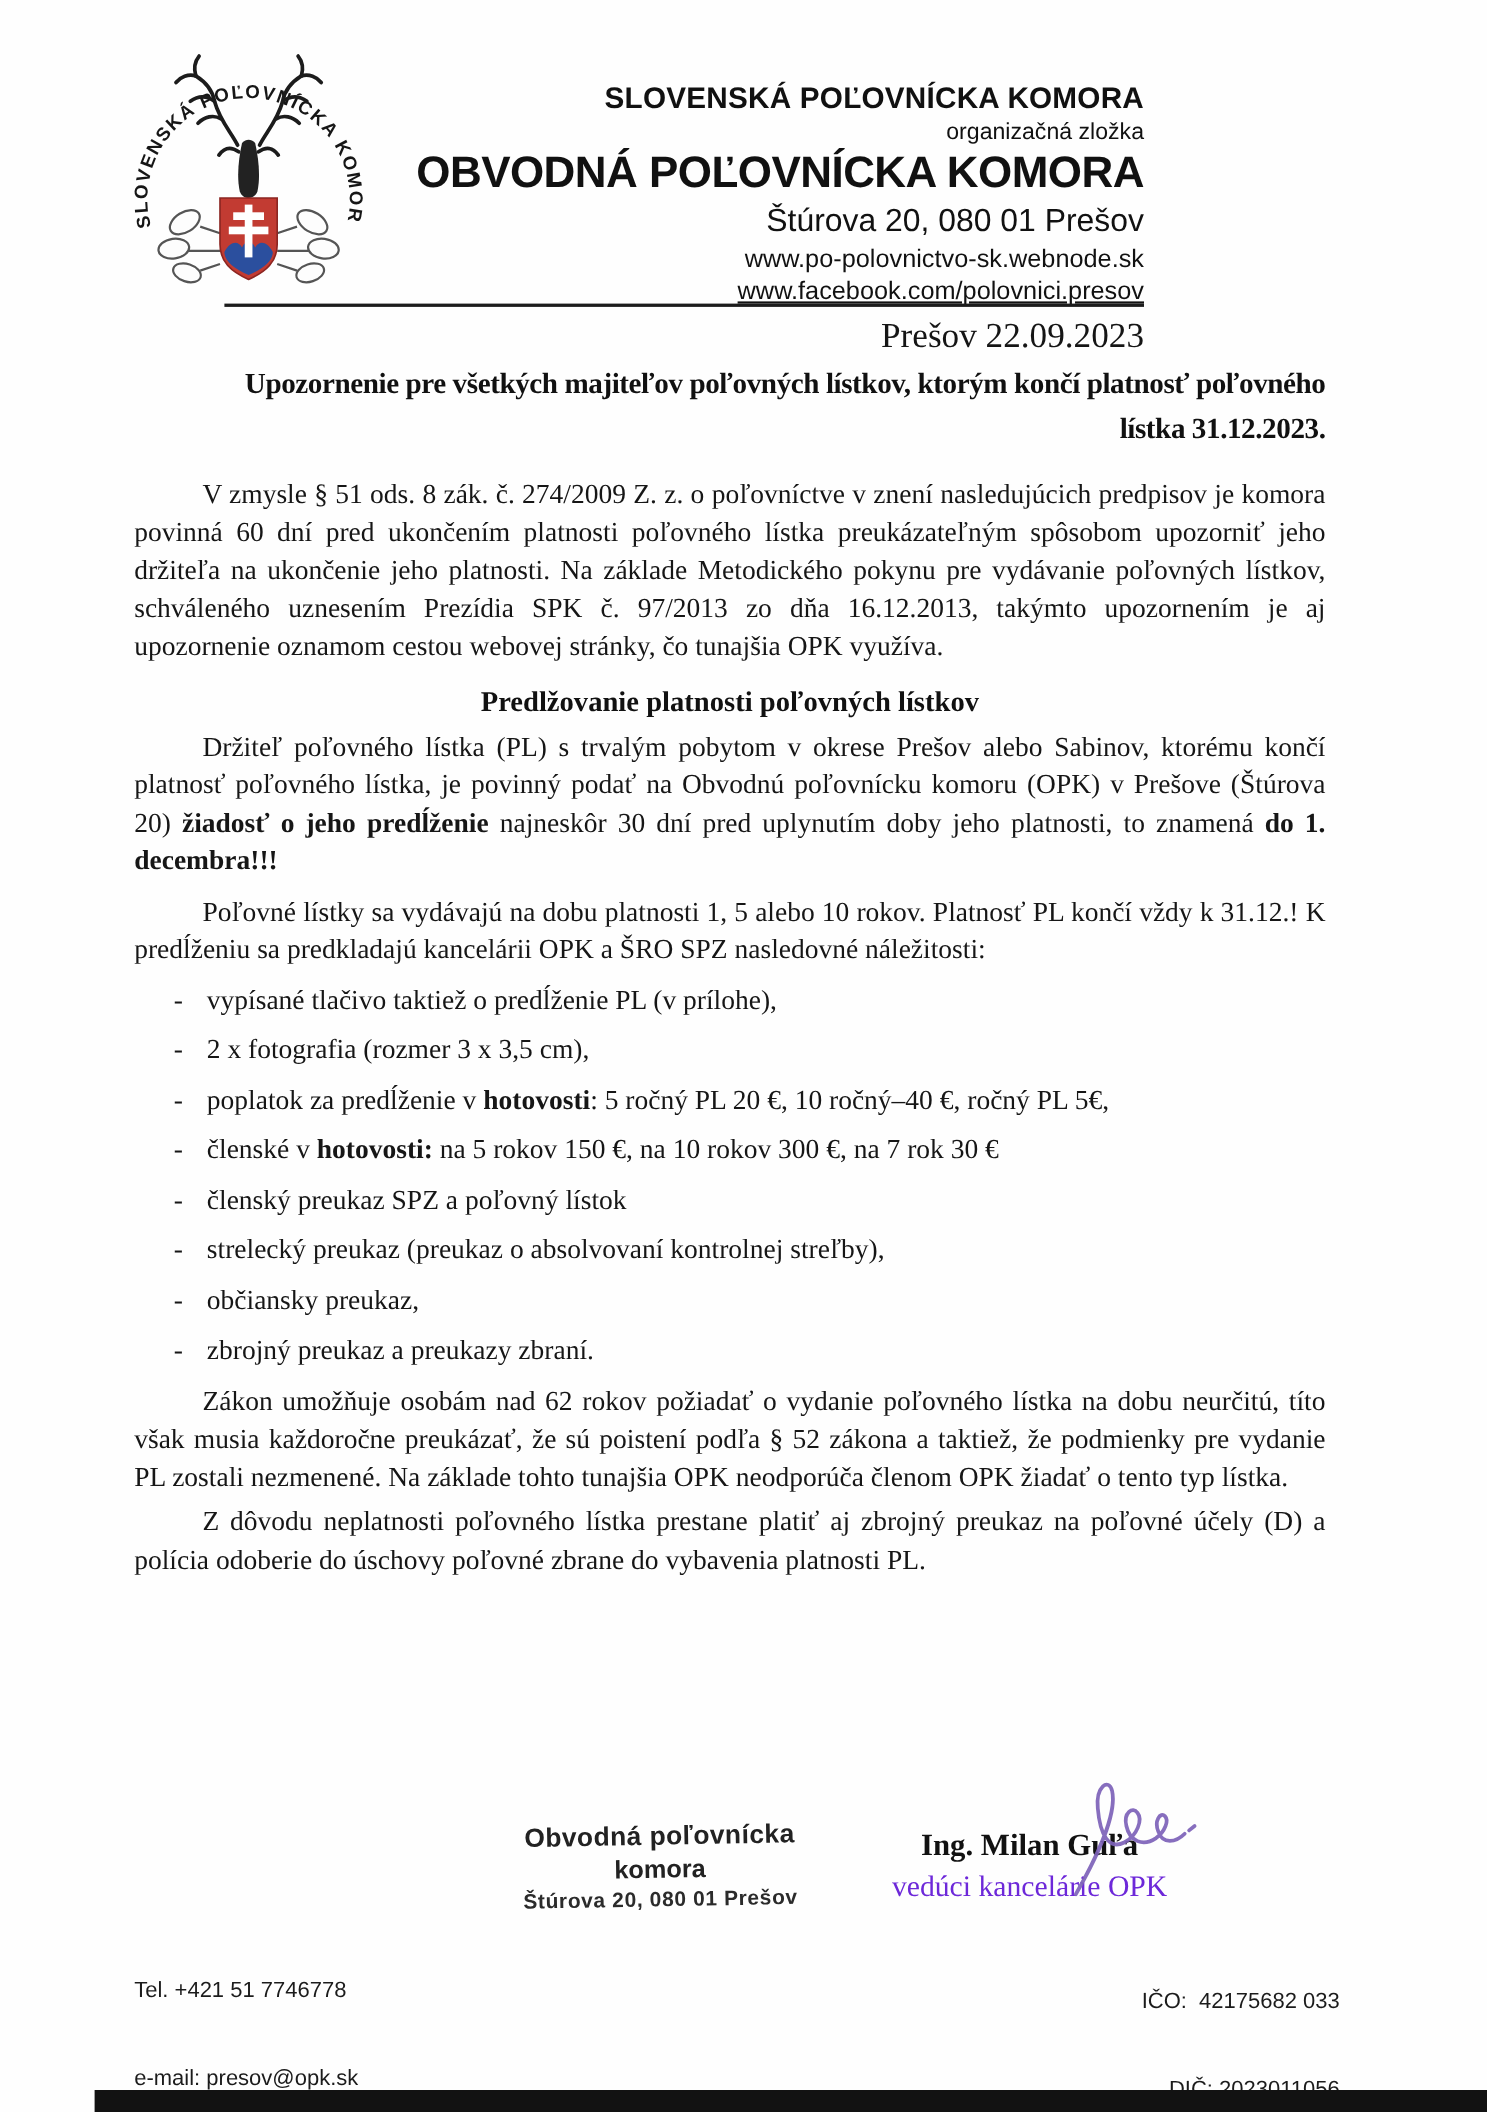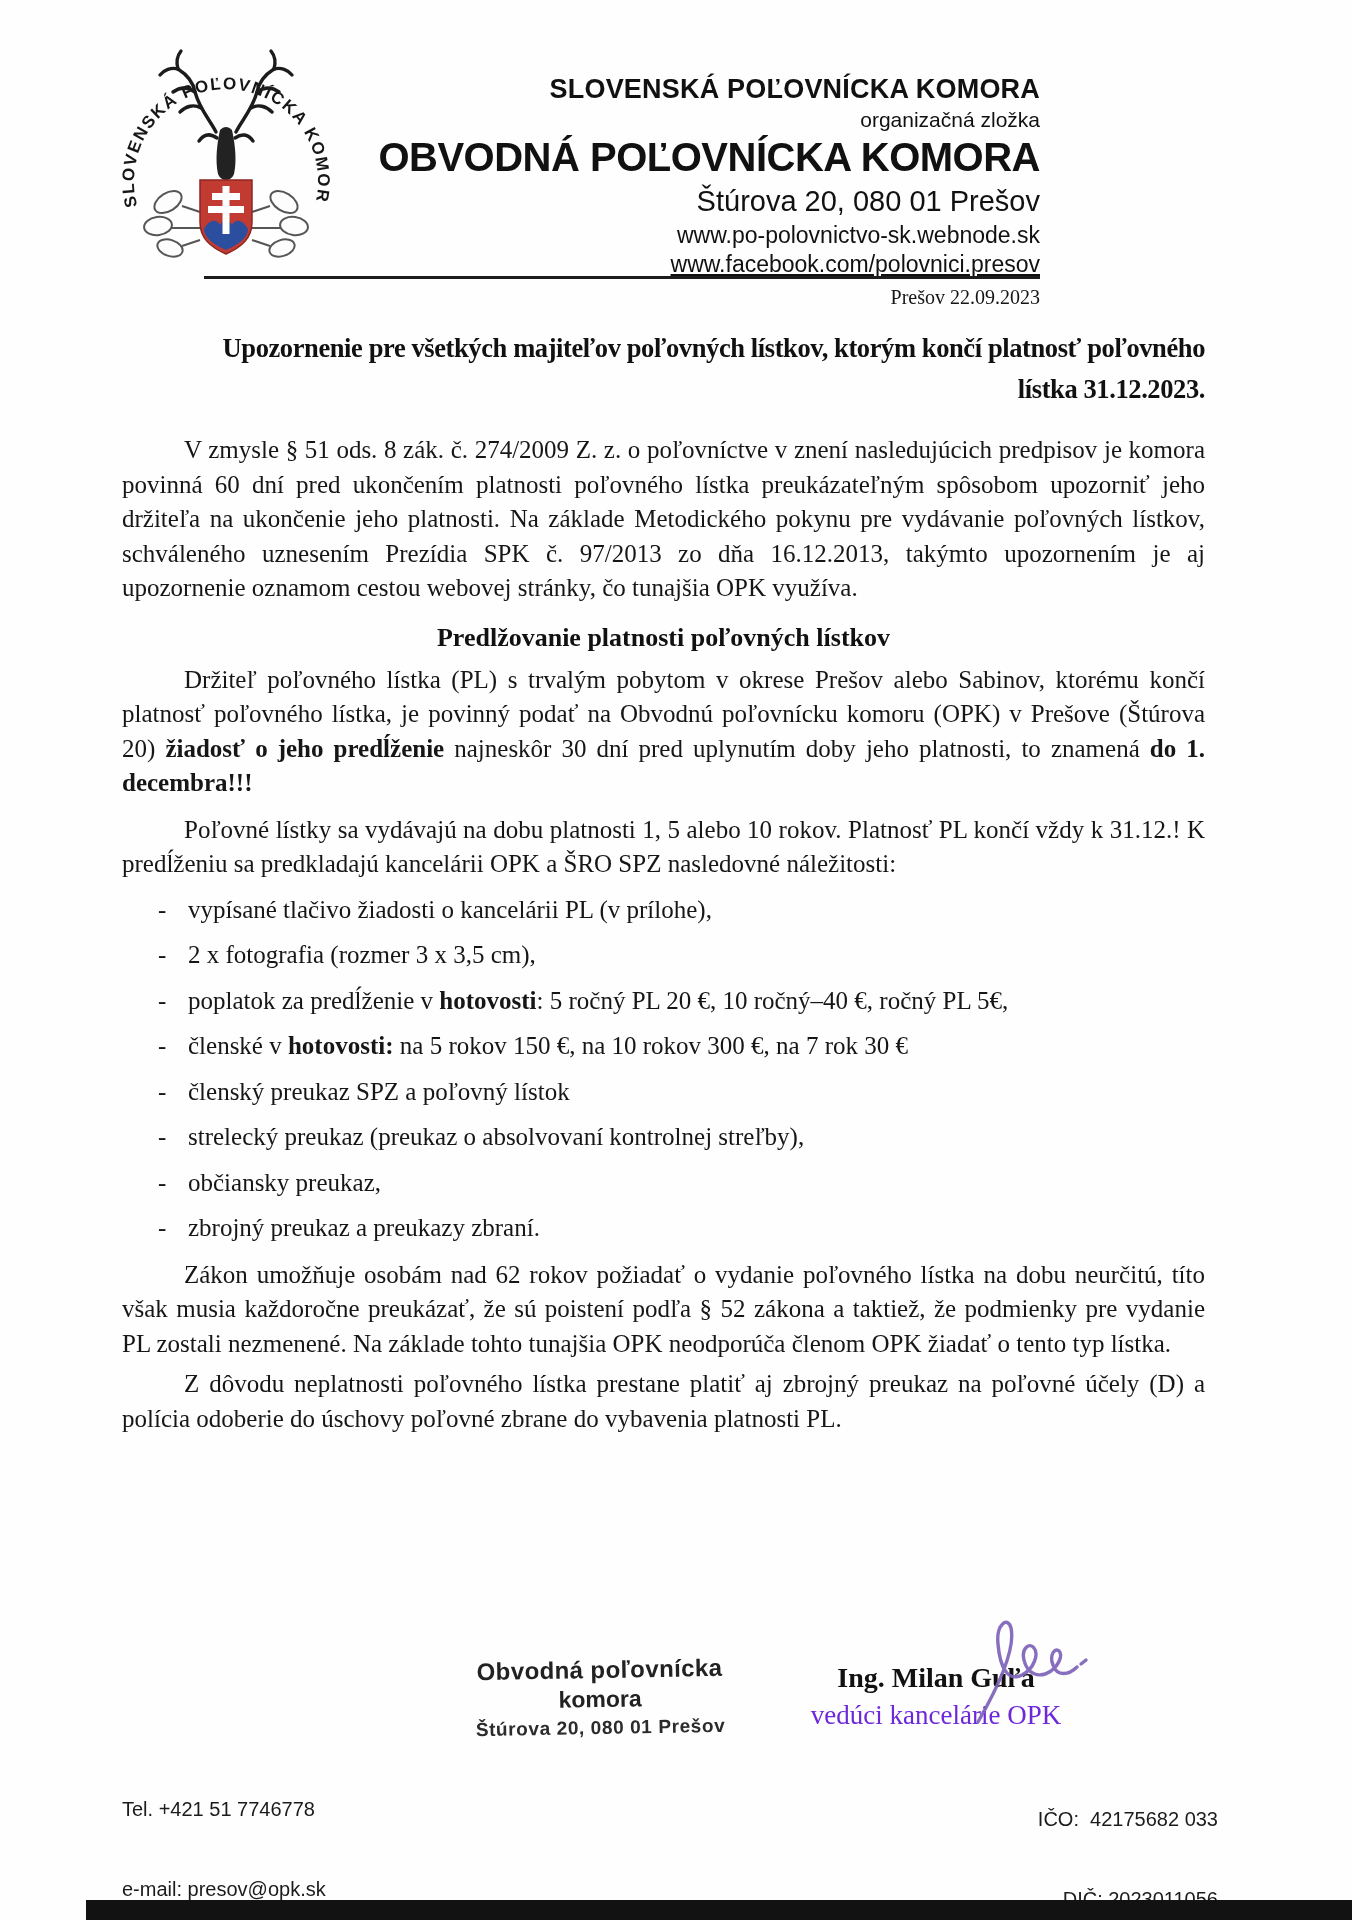--- a/index.html
+++ b/index.html
@@ -15,21 +15,21 @@
     position:absolute;right:312px;bottom:40px;text-align:right;
     font-family:"Liberation Sans", sans-serif;color:#111;line-height:1.12;
   }
   .lh-org{font-size:27px;font-weight:bold;letter-spacing:.2px;}
   .lh-unit{font-size:21px;font-weight:normal;margin-top:3px;}
   .lh-office{font-size:40px;font-weight:bold;letter-spacing:-.5px;margin-top:4px;}
   .lh-addr{font-size:29px;margin-top:5px;}
   .lh-web{font-size:23px;margin-top:5px;}
   .lh-fb{font-size:23px;margin-top:4px;text-decoration:underline;}
   .rule{position:absolute;left:204px;top:276px;width:836px;height:3px;background:#1c1c1c;}
-  .dateline{position:absolute;right:312px;top:286px;font-size:20px;color:#151515;}
+  .dateline{position:absolute;right:312px;top:286px;font-size:32px;color:#151515;}
   
   .doc-body{position:absolute;left:122px;top:316px;width:1083px;}
   .doc-title{
     font-weight:bold;font-size:26.5px;letter-spacing:-.4px;text-align:right;
     margin-top:12px;line-height:1.55;color:#111;
   }
   .doc-title div{white-space:nowrap;}
   p.para{
     font-size:25px;line-height:1.38;text-align:justify;text-indent:62px;
     margin:6px 0 0 0;color:#161616;
@@ -146,21 +146,21 @@
 
     <div class="section-heading">Predlžovanie platnosti poľovných lístkov</div>
 
     <p class="para"><span>Držiteľ poľovného lístka (PL) s trvalým pobytom v okrese Prešov alebo Sabinov, ktorému končí platnosť poľovného lístka, je povinný podať na Obvodnú poľovnícku komoru (OPK) v Prešove (Štúrova 20) </span><b>žiadosť o jeho predĺženie</b><span> najneskôr 30 dní pred uplynutím doby jeho platnosti, to znamená </span><b>do 1. decembra!!!</b></p>
 
     <p class="para mt-lg"><span>Poľovné lístky sa vydávajú na dobu platnosti 1, 5  alebo 10 rokov. Platnosť PL končí vždy k 31.12.! K predĺženiu sa predkladajú kancelárii OPK a ŠRO SPZ nasledovné náležitosti:</span></p>
 
     <div class="req-list">
       <div class="req">
         <span class="req-dash">-</span>
-        <span class="req-text"><span>vypísané tlačivo žiadosti o kancelárii PL  (v prílohe),</span></span>
+        <span class="req-text"><span>vypísané tlačivo taktiež o predĺženie PL  (v prílohe),</span></span>
       </div>
       <div class="req">
         <span class="req-dash">-</span>
         <span class="req-text"><span>2 x fotografia (rozmer 3 x 3,5 cm),</span></span>
       </div>
       <div class="req">
         <span class="req-dash">-</span>
         <span class="req-text"><span>poplatok za predĺženie v </span><b>hotovosti</b><span>: 5 ročný PL 20 €, 10 ročný–40 €, ročný PL 5€,</span></span>
       </div>
       <div class="req">

